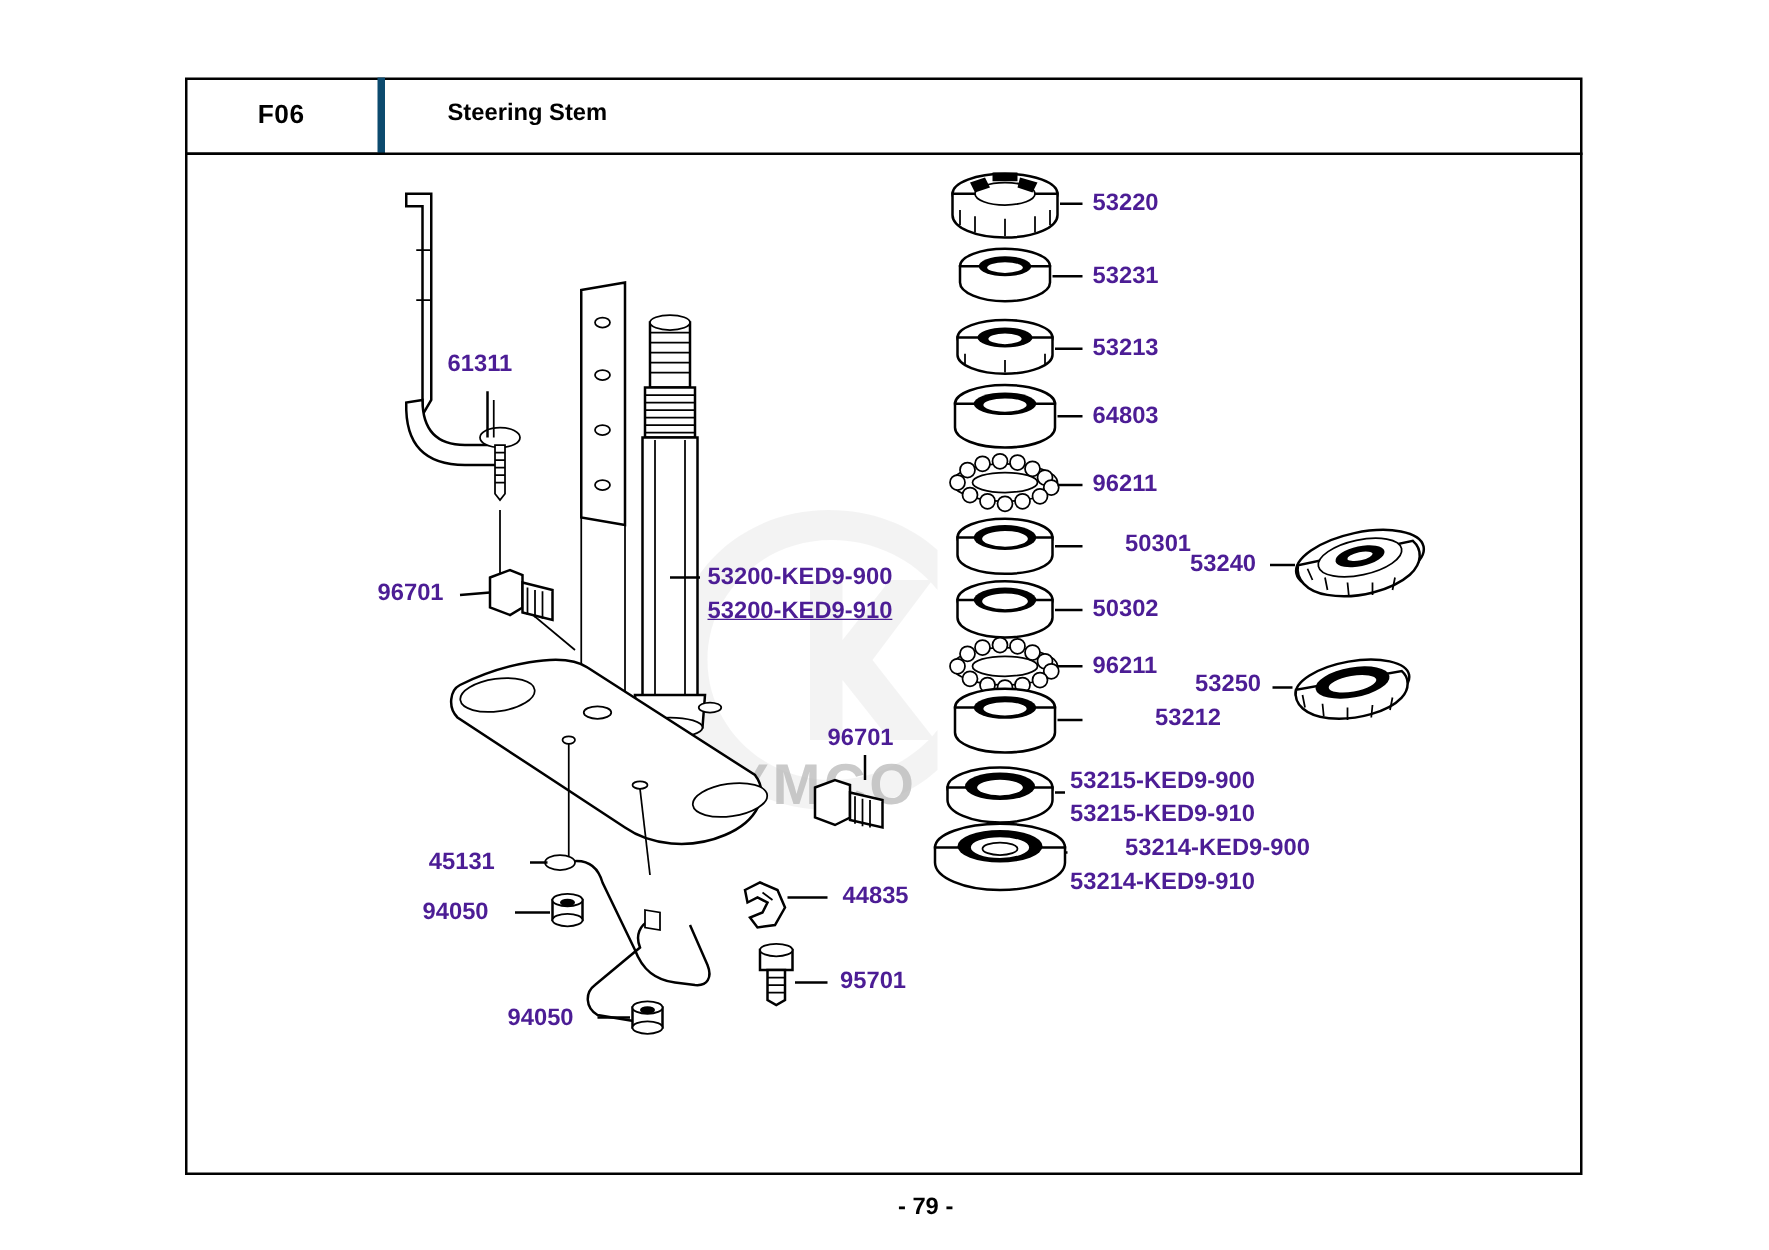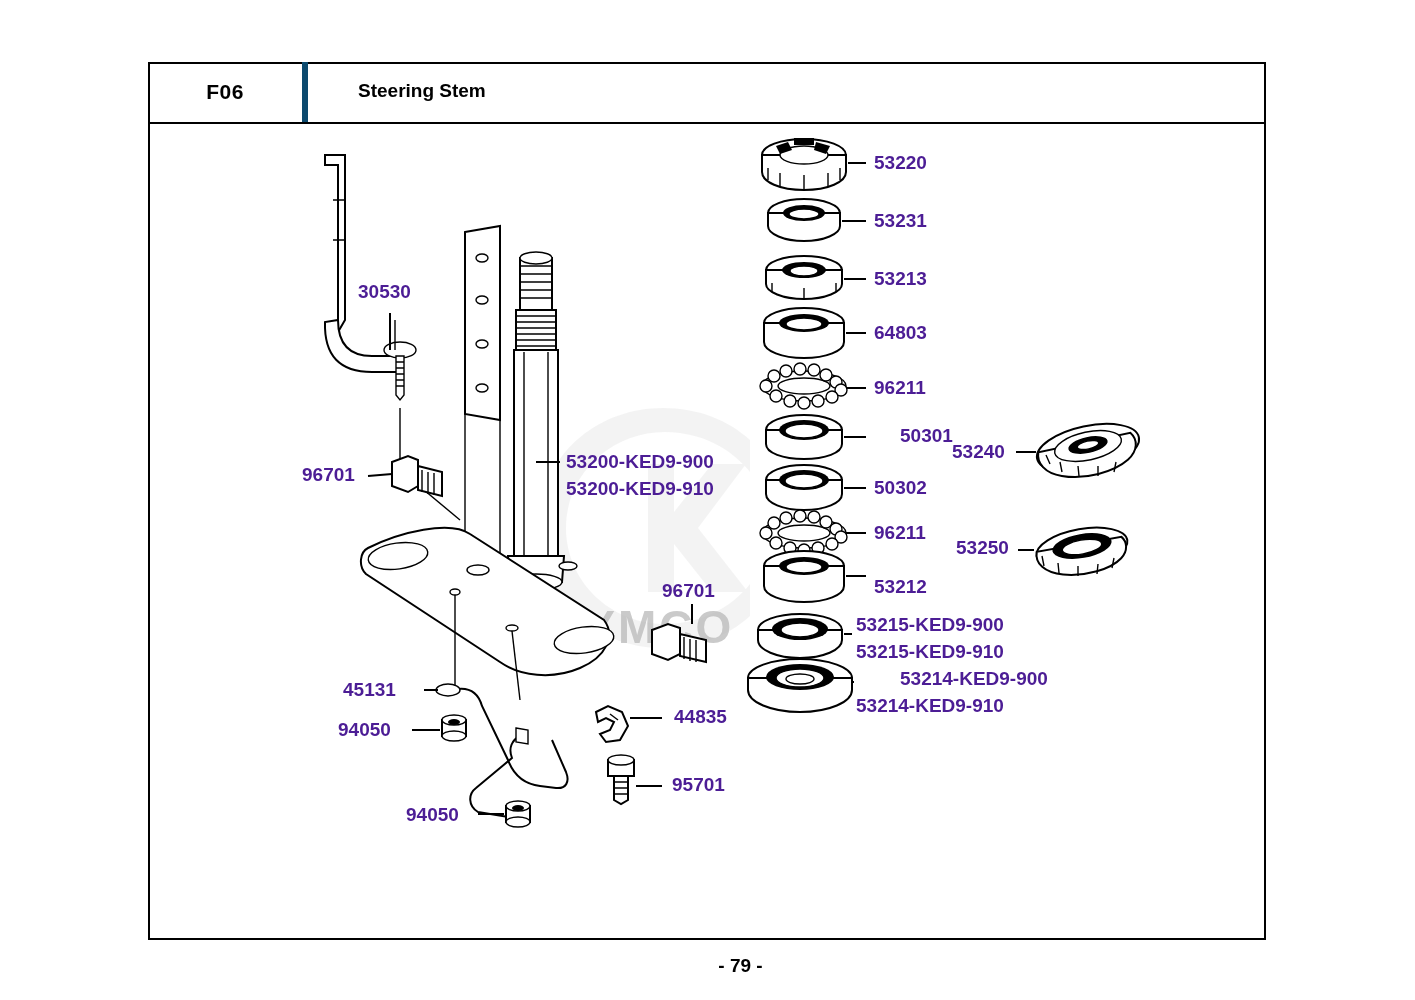--- a/index.html
+++ b/index.html
@@ -300,34 +300,34 @@
   </svg>
 
   <div class="lbl" style="left:874px;top:152px;">53220</div>
   <div class="lbl" style="left:874px;top:210px;">53231</div>
   <div class="lbl" style="left:874px;top:268px;">53213</div>
   <div class="lbl" style="left:874px;top:322px;">64803</div>
   <div class="lbl" style="left:874px;top:377px;">96211</div>
   <div class="lbl" style="left:900px;top:425px;">50301</div>
   <div class="lbl" style="left:874px;top:477px;">50302</div>
   <div class="lbl" style="left:874px;top:522px;">96211</div>
-  <div class="lbl" style="left:874px;top:564px;margin-top:12px;">53212</div>
+  <div class="lbl" style="left:924px;top:564px;">53212</div>
 
   <div class="lbl" style="left:856px;top:614px;">53215-KED9-900</div>
   <div class="lbl" style="left:856px;top:641px;">53215-KED9-910</div>
   <div class="lbl" style="left:856px;top:668px;margin-left:44px;">53214-KED9-900</div>
   <div class="lbl" style="left:856px;top:695px;">53214-KED9-910</div>
 
   <div class="lbl" style="left:952px;top:441px;">53240</div>
   <div class="lbl" style="left:956px;top:537px;">53250</div>
 
   <div class="lbl" style="left:566px;top:451px;">53200-KED9-900</div>
-  <div class="lbl" style="left:566px;top:478px;">53200-KED9-910</div>
-
-  <div class="lbl" style="left:358px;top:281px;">30530</div>
+  <div class="lbl" style="left:566px;top:478px;text-decoration:underline;">53200-KED9-910</div>
+
+  <div class="lbl" style="left:358px;top:281px;">61311</div>
   <div class="lbl" style="left:302px;top:464px;">96701</div>
   <div class="lbl" style="left:343px;top:679px;">45131</div>
   <div class="lbl" style="left:338px;top:719px;">94050</div>
   <div class="lbl" style="left:406px;top:804px;">94050</div>
 
   <div class="lbl" style="left:662px;top:580px;">96701</div>
   <div class="lbl" style="left:674px;top:706px;">44835</div>
   <div class="lbl" style="left:672px;top:774px;">95701</div>
 
 </div>

